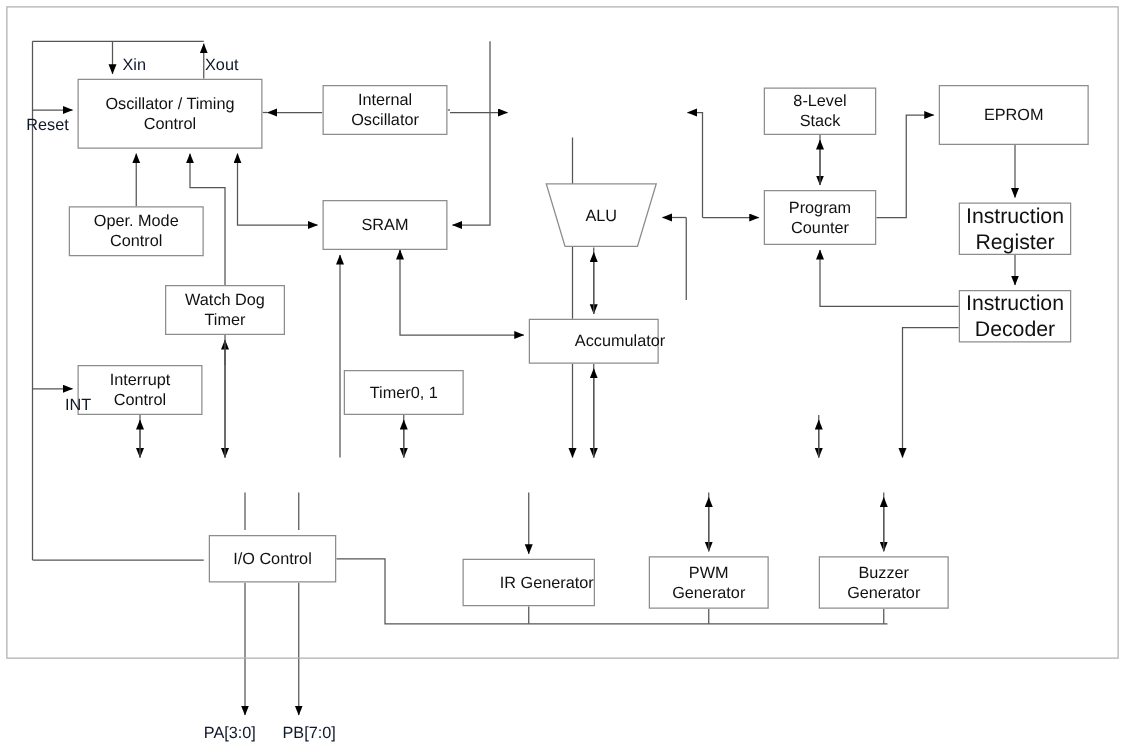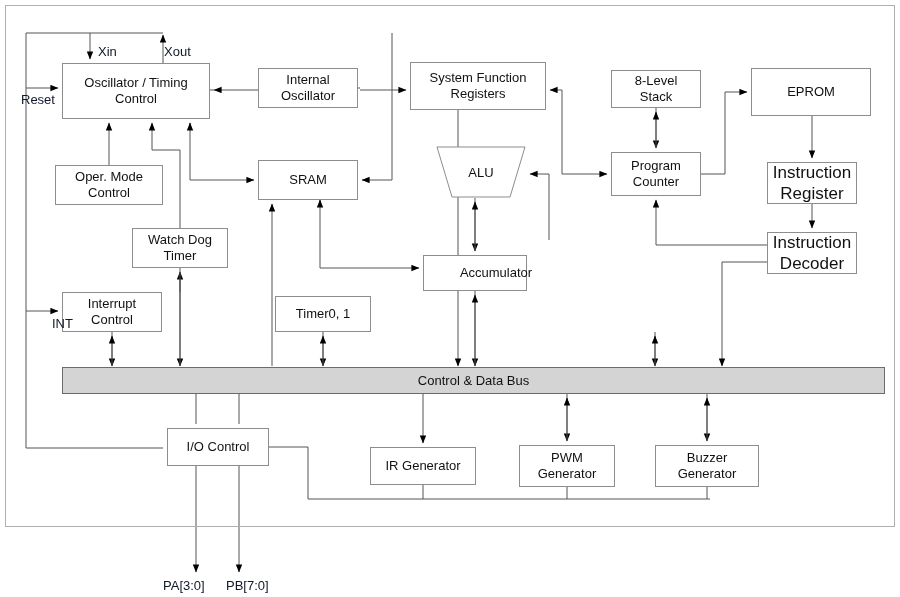--- a/index.html
+++ b/index.html
@@ -152,23 +152,20 @@
   </svg>
 
   <div class="blk" style="left:62px;top:63px;width:148px;height:56px;">
     <span>Oscillator / Timing<br>Control</span>
   </div>
 
   <div class="blk" style="left:258px;top:68px;width:100px;height:40px;">
     <span>Internal<br>Oscillator</span>
   </div>
 
-  <div class="blk" style="left:410px;top:62px;width:136px;height:48px;">
-    <span>System Function<br>Registers</span>
-  </div>
 
   <div class="blk" style="left:611px;top:70px;width:90px;height:38px;">
     <span>8-Level<br>Stack</span>
   </div>
 
   <div class="blk" style="left:751px;top:68px;width:120px;height:48px;">
     <span>EPROM</span>
   </div>
 
   <div class="blk" style="left:55px;top:165px;width:108px;height:40px;">
@@ -205,42 +202,39 @@
 
   <div class="blk" style="left:275px;top:296px;width:96px;height:36px;">
     <span>Timer0, 1</span>
   </div>
 
 
   <div class="blk" style="left:167px;top:428px;width:102px;height:38px;">
     <span>I/O Control</span>
   </div>
 
-  <div class="blk" style="left:370px;top:447px;width:106px;height:38px;">
+  <div class="blk" style="left:370px;top:447px;width:106px;height:38px;justify-content:flex-end;">
     <span>IR Generator</span>
   </div>
 
   <div class="blk" style="left:519px;top:445px;width:96px;height:42px;">
     <span>PWM<br>Generator</span>
   </div>
 
   <div class="blk" style="left:655px;top:445px;width:104px;height:42px;">
     <span>Buzzer<br>Generator</span>
   </div>
 
   <div class="alu-wrap" style="left:436px;top:146px;width:90px;height:52px;">
     <svg width="90" height="52" viewBox="0 0 90 52" xmlns="http://www.w3.org/2000/svg">
       <polygon points="1,1 89,1 74,51 16,51" fill="#ffffff" stroke="#8d8d8d" stroke-width="1"></polygon>
     </svg>
     <span class="alu-label">ALU</span>
   </div>
 
-  <div class="bus" style="left:62px;top:367px;width:823px;height:27px;">
-    <span>Control &amp; Data Bus</span>
-  </div>
 
   <div class="lbl" style="left:98px;top:44px;"><span>Xin</span></div>
   <div class="lbl" style="left:164px;top:44px;"><span>Xout</span></div>
   <div class="lbl" style="left:21px;top:92px;"><span>Reset</span></div>
   <div class="lbl" style="left:24px;top:316px;margin-left:28px;"><span>INT</span></div>
   <div class="lbl" style="left:163px;top:578px;"><span>PA[3:0]</span></div>
   <div class="lbl" style="left:226px;top:578px;"><span>PB[7:0]</span></div>
 
 </div>
 

